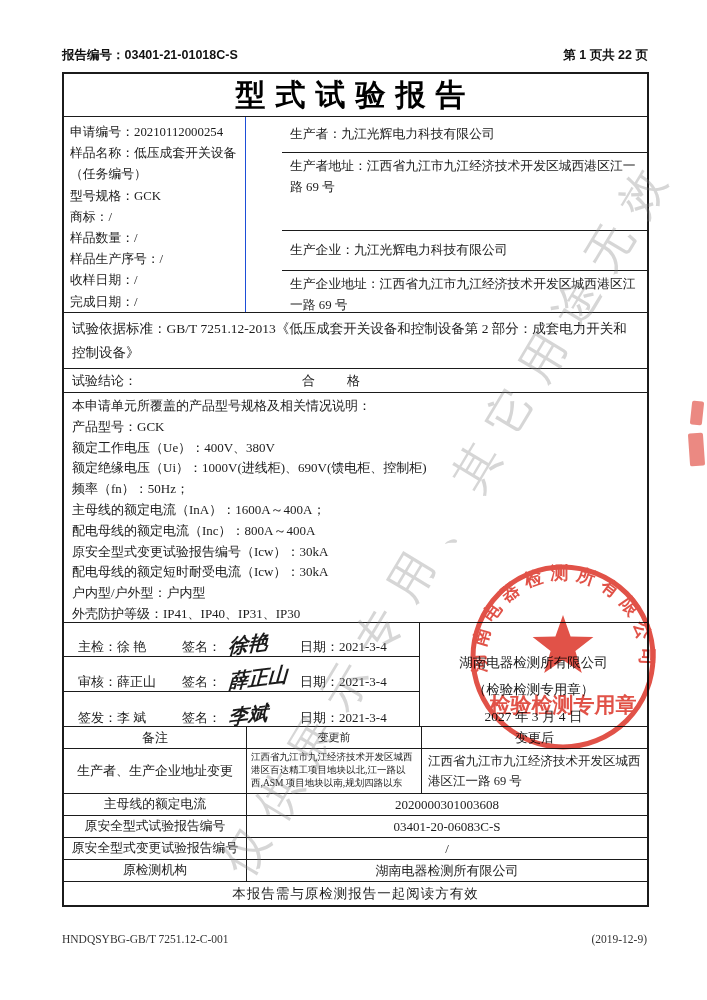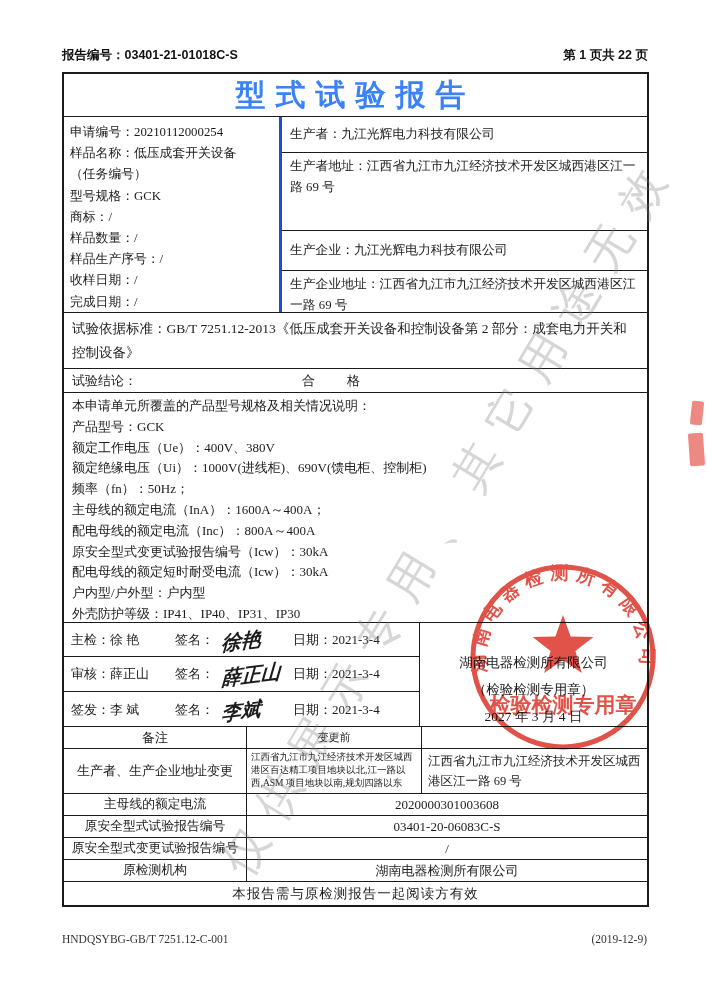--- a/index.html
+++ b/index.html
@@ -15,26 +15,26 @@
   .hdr.left { left:62px; }
   .hdr.right { right:59px; }
 
   
   #tbl { position:absolute; left:62px; top:72px; width:587px; height:835px;
          border:2px solid #1b1b1b; }
   .row { position:absolute; left:0; width:583px; border-bottom:1px solid #1b1b1b; overflow:hidden; }
   .row.last { border-bottom:none; }
 
   .title-row { top:0; height:43px; display:flex; align-items:center; justify-content:center; }
-  .doc-title { font-size:30px; letter-spacing:10px; font-weight:600; color:#3b82f6; }
+  .doc-title { font-size:30px; letter-spacing:10px; font-weight:600; color:#000000; }
 
   
   .info-row { top:43px; height:196px; }
-  .info-left { position:absolute; left:0; top:0; width:218px; height:100%;
-               border-right:3px solid #1d4ed8; padding:5px 6px; }
+  .info-left { position:absolute; left:0; top:0; width:182px; height:100%;
+               border-right:1px solid #1d4ed8; padding:5px 6px; }
   .info-left div { font-size:12.8px; line-height:21.2px; white-space:nowrap; }
   .info-right { position:absolute; left:218px; top:0; width:365px; height:100%; }
   .ir-cell { position:absolute; left:0; width:100%; padding:3px 8px; font-size:12.8px; line-height:21px;
              border-bottom:1px solid #1b1b1b; }
   .ir-cell.nb { border-bottom:none; }
   .ir-c1 { top:0; height:36px; display:flex; align-items:center; }
   .ir-c2 { top:36px; height:78px; }
   .ir-c3 { top:114px; height:40px; display:flex; align-items:center; }
   .ir-c4 { top:154px; height:42px; }
 
@@ -43,22 +43,22 @@
   .concl-row { top:295px; height:24px; font-size:13px; }
   .concl-label { position:absolute; left:8px; top:3px; }
   .concl-value { position:absolute; left:238px; top:3px; letter-spacing:2px; }
 
   .detail-row { top:319px; height:230px; padding:3px 8px; }
   .detail-row div { font-size:13px; line-height:20.8px; white-space:nowrap; }
 
   
   .sign-row { top:549px; height:104px; }
   .sign-left { position:absolute; left:0; top:0; width:356px; height:100%; border-right:1px solid #1b1b1b; }
-  .sig-line { position:absolute; left:0; width:100%; display:flex; align-items:center;
-              padding-left:7px; font-size:13px; border-bottom:1px solid #1b1b1b; }
+  .sig-line { position:absolute; left:0; width:100%; display:flex; align-items:flex-end;
+              padding-left:14px; font-size:13px; border-bottom:1px solid #1b1b1b; }
   .sig-1 { top:0; height:34px; }
   .sig-2 { top:34px; height:35px; }
   .sig-3 { top:69px; height:35px; border-bottom:none; }
   .sig-role { width:104px; white-space:nowrap; }
   .sig-lab { width:46px; }
   .autograph { width:72px; font-size:20px; font-weight:bold; font-style:italic;
                transform:rotate(-7deg) skewX(-10deg); font-family:"DejaVu Serif",serif; }
   .sig-date { white-space:nowrap; }
   .agency-cell { position:absolute; left:356px; top:0; width:227px; height:100%;
                  text-align:center; padding-top:26px; font-size:13.5px; line-height:27px; }
@@ -188,20 +188,21 @@
       <div class="agency-cell">
         <div>湖南电器检测所有限公司</div>
         <div>（检验检测专用章）</div>
         <div>2027 年 3 月 4 日</div>
       </div>
     </div>
 
     <div class="row chg-hdr">
       <div class="c-col1">备注</div>
       <div class="c-col2">变更前</div>
+      <div class="c-col3">变更后</div>
     </div>
 
     <div class="row chg-addr">
       <div class="c-col1">生产者、生产企业地址变更</div>
       <div class="c-col2">江西省九江市九江经济技术开发区城西港区百达精工项目地块以北,江一路以西,ASM 项目地块以南,规划四路以东</div>
       <div class="c-col3">江西省九江市九江经济技术开发区城西港区江一路 69 号</div>
     </div>
 
     <div class="row kv-row kv-1">
       <div class="kv-label">主母线的额定电流</div>

